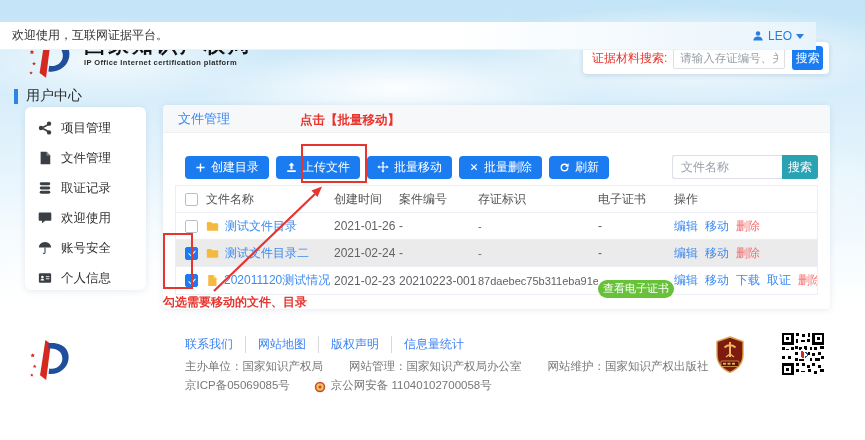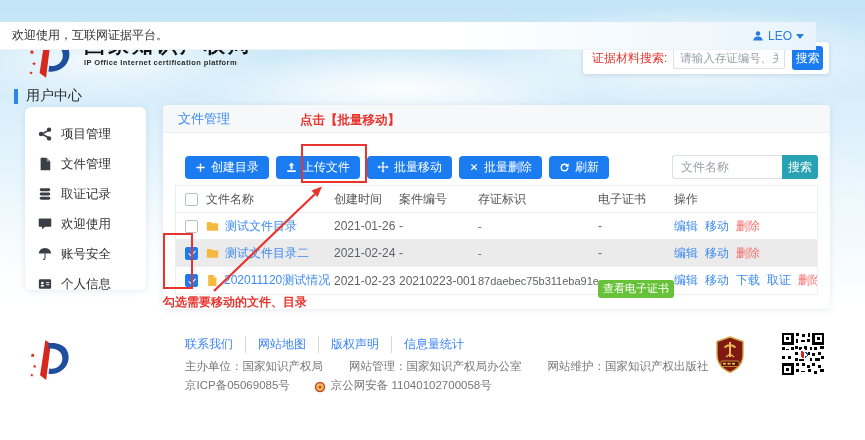--- a/index.html
+++ b/index.html
@@ -41,21 +41,21 @@
   .hsearch-btn { margin-left:7px; width:38px; height:24px; background:#1b7cf2; color:#fff; border:none;
     border-radius:3px; font-size:12px; cursor:pointer; font-family:inherit; }
 
   
   .sec-title { position:absolute; left:14px; top:87px; z-index:2; display:flex; align-items:center; }
   .sec-bar { width:4px; height:15px; background:#2b85e4; }
   .sec-text { margin-left:8px; font-size:14px; color:#2a2a2a; font-weight:500; }
 
   
   .sidebar { position:absolute; left:25px; top:107px; width:121px; height:183px; z-index:2;
-    background:#fff; border-radius:6px; box-shadow:0 1px 6px rgba(60,90,120,.12); padding-top:12px; }
+    background:#fff; border-radius:6px; box-shadow:0 1px 6px rgba(60,90,120,.12); padding-top:6px; }
   .side-item { height:30px; display:flex; align-items:center; padding-left:13px; cursor:pointer; }
   .side-item .sicon { width:14px; height:14px; display:inline-flex; }
   .side-item .slabel { margin-left:9px; font-size:12.5px; color:#333; }
 
   
   .panel { position:absolute; left:163px; top:105px; width:667px; height:204px; z-index:2;
     background:#fff; border-radius:4px; box-shadow:0 1px 6px rgba(60,90,120,.12); }
   .panel-head { height:28px; background:#f7f8fa; border-bottom:1px solid #eef0f2;
     border-radius:4px 4px 0 0; display:flex; align-items:center; padding-left:15px; }
   .panel-title { font-size:13px; color:#3d8af2; }
@@ -83,21 +83,21 @@
   .c3 { width:79px; }
   .c4 { width:120px; font-size:11px; }
   .c5 { width:76px; }
   .c6 { flex:1; }
   .cb { width:13px; height:13px; border:1px solid #b9bfc7; border-radius:2px; background:#fff; position:relative; cursor:pointer; }
   .cb.on { background:#1b7cf2; border-color:#1b7cf2; }
   .cb.on::after { content:""; position:absolute; left:4px; top:1.5px; width:3px; height:6px;
     border-right:1.6px solid #fff; border-bottom:1.6px solid #fff; transform:rotate(42deg); }
   .ficon { display:inline-flex; margin-right:6px; }
   .fname { color:#3d8af2; text-decoration:none; cursor:pointer; }
-  .badge { background:#67c23a; color:#fff; font-size:11px; padding:1.5px 5px; border-radius:3px; cursor:pointer;margin-top:16px; }
+  .badge { background:#67c23a; color:#fff; font-size:11px; padding:1.5px 5px; border-radius:9px; cursor:pointer;margin-top:16px; }
   .act { color:#3d8af2; text-decoration:none; margin-right:7px; cursor:pointer; }
   .act.danger { color:#f56c6c; }
 
   
   .ann { position:absolute; z-index:6; color:#e8342e; font-weight:bold; font-size:12.5px; }
   .ann-rect { position:absolute; z-index:6; border:2px solid #e8342e; }
   .ann-svg { position:absolute; left:0; top:0; width:865px; height:440px; z-index:6; pointer-events:none; }
 
   
   .footer-logo { position:absolute; left:27px; top:333px; z-index:2; }

